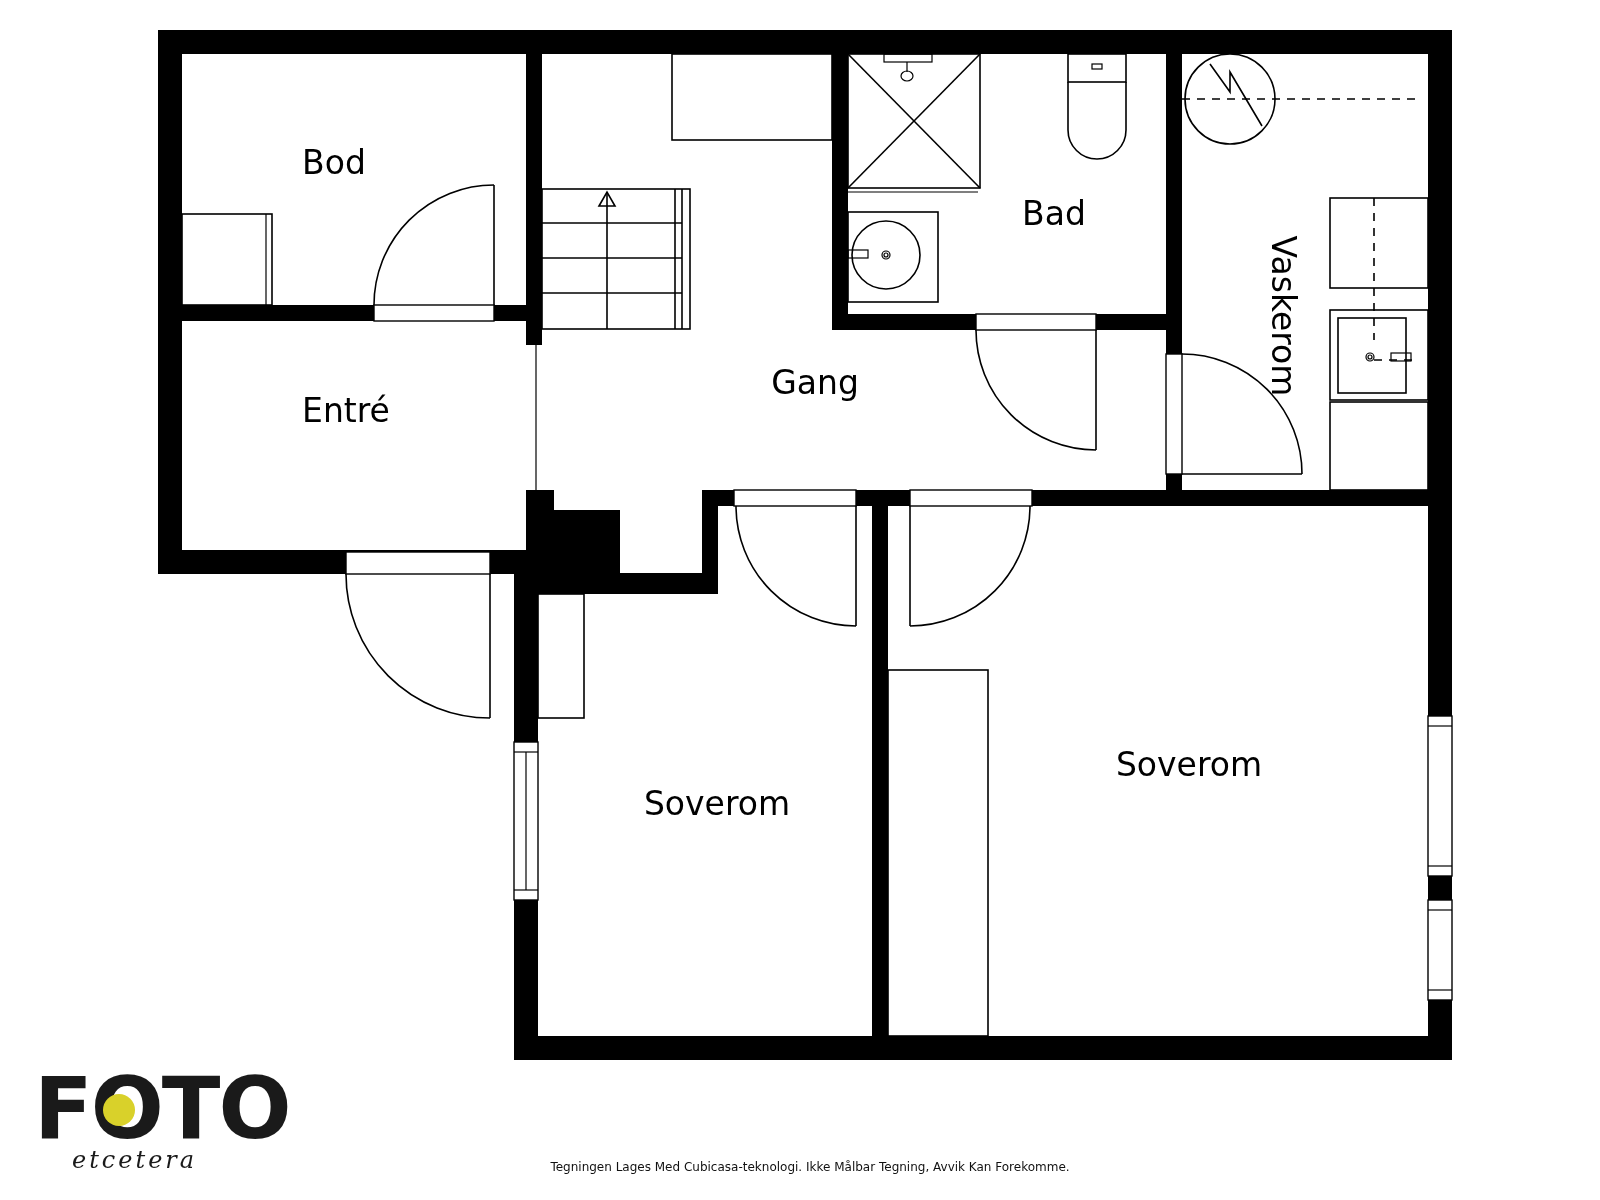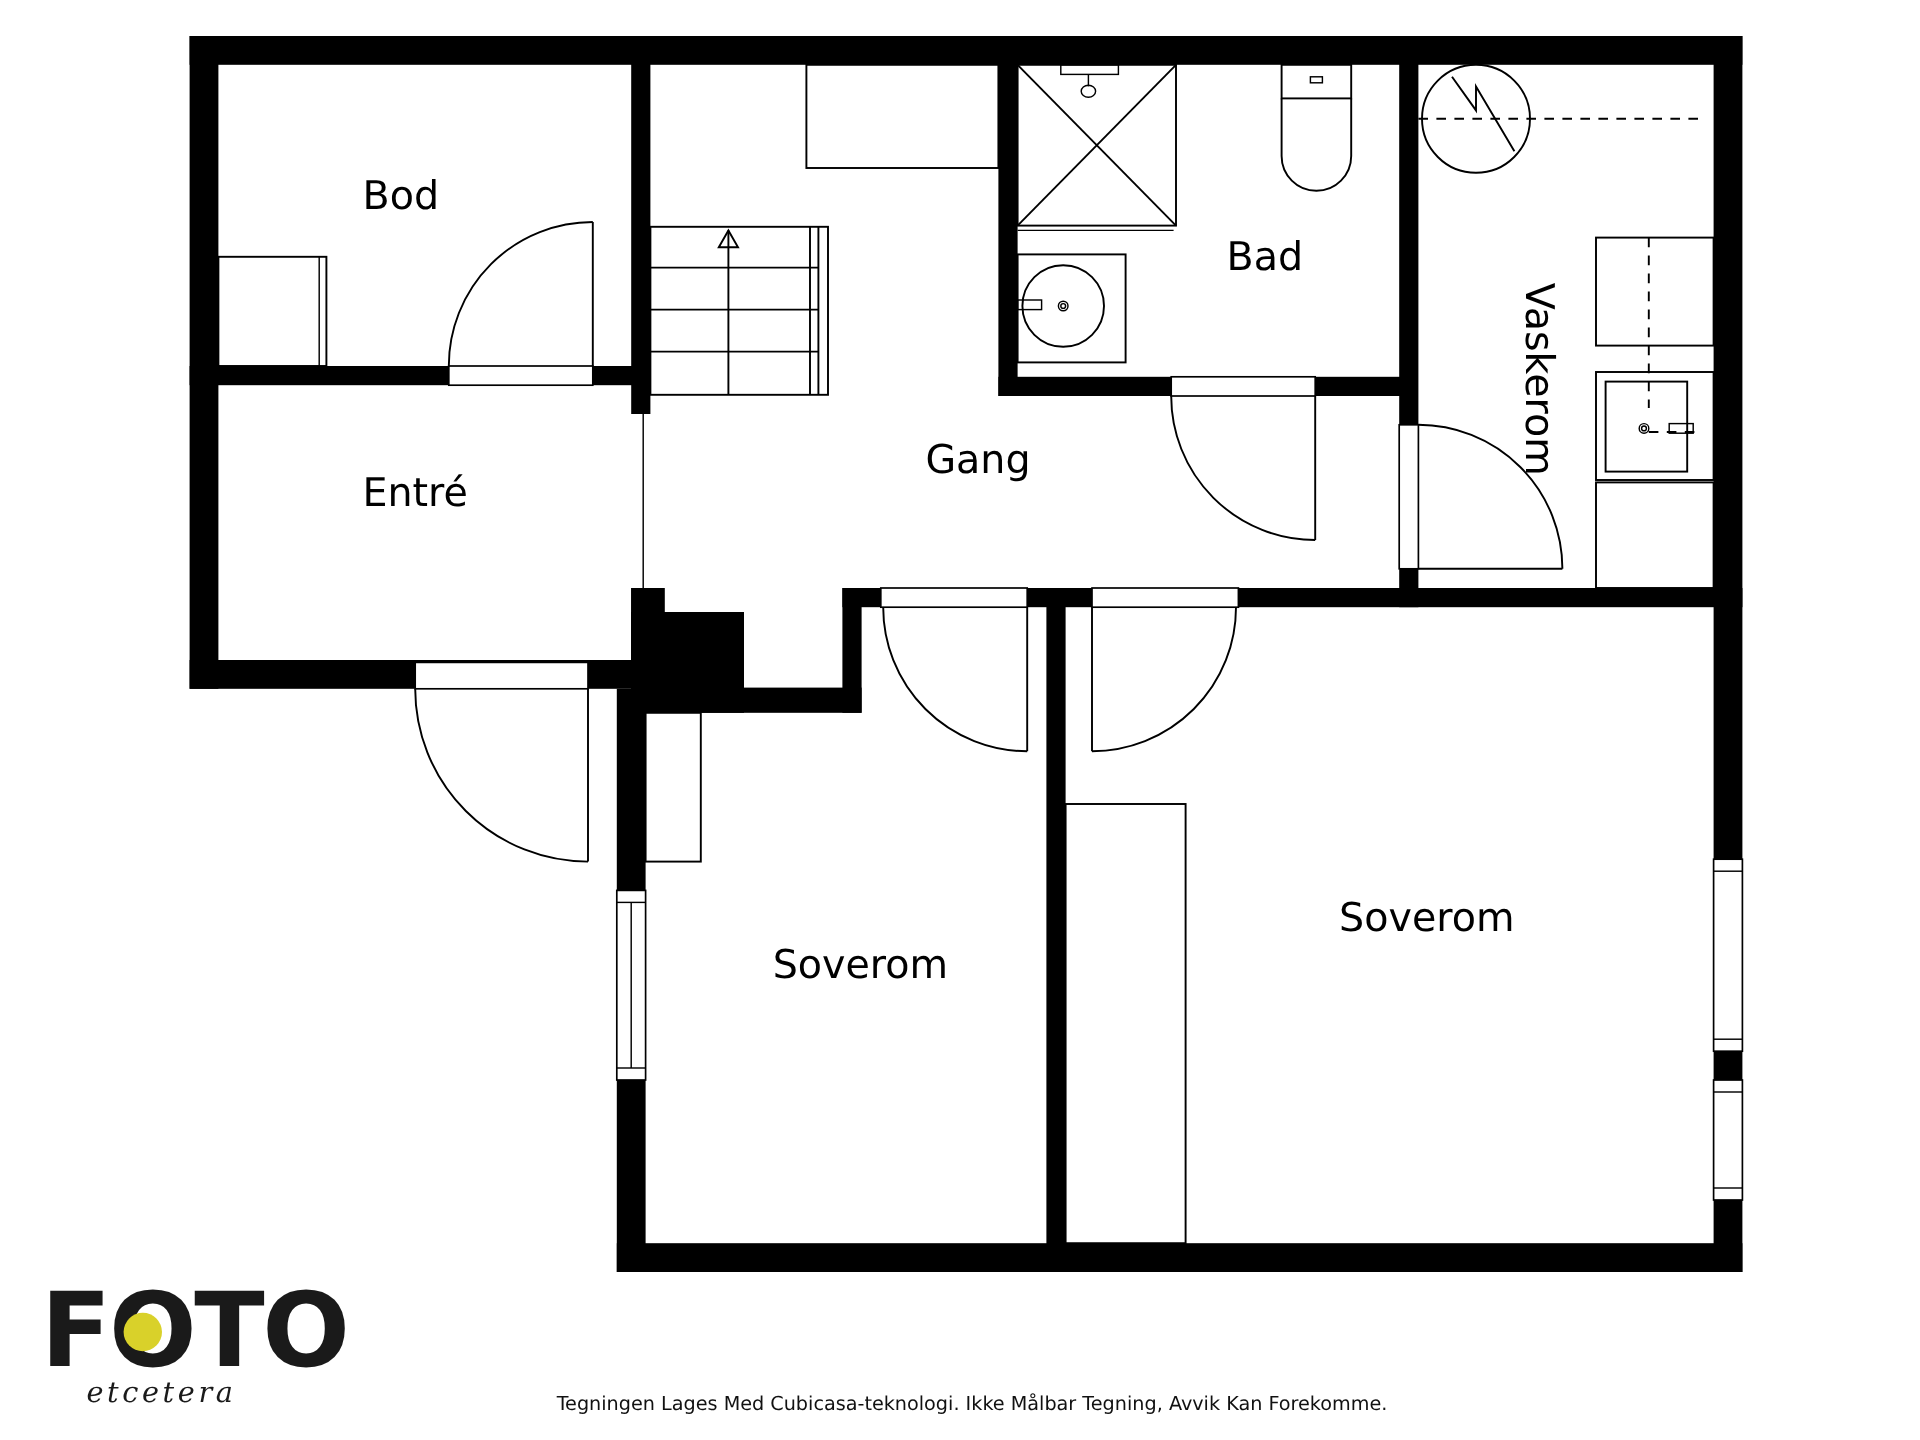--- a/index.html
+++ b/index.html
@@ -6,21 +6,21 @@
   body { width:1600px; height:1200px; position:relative; overflow:hidden; font-family:"DejaVu Sans", sans-serif; }
   #plan { position:absolute; left:0; top:0; width:1600px; height:1200px; }
   .wall { fill:#000000; }
   .line { fill:none; stroke:#000000; stroke-width:1.6; }
   .thin { fill:none; stroke:#000000; stroke-width:1.2; }
   .gap { fill:#ffffff; stroke:#000000; stroke-width:1.4; }
   .dash { fill:none; stroke:#000000; stroke-width:1.6; stroke-dasharray:8 7; }
   .room-label { font-family:"DejaVu Sans", sans-serif; font-size:33px; fill:#000000; }
   .logo-foto { font-family:"DejaVu Sans", sans-serif; font-weight:bold; font-size:86px; fill:#1a1a1a; letter-spacing:-2px; }
   .logo-sub { font-family:"DejaVu Serif", serif; font-style:italic; font-size:24px; fill:#1a1a1a; letter-spacing:3px; }
-  .disclaimer { position:absolute; left:440px; top:1160px; width:740px; text-align:center; font-family:"DejaVu Sans", sans-serif; font-size:16px; color:#111111; }
+  .disclaimer { position:absolute; left:440px; top:1160px; width:740px; text-align:center; font-family:"DejaVu Sans", sans-serif; font-size:12px; color:#111111; }
 </style>
 </head>
 <body>
 
 <svg id="plan" viewBox="0 0 1600 1200" xmlns="http://www.w3.org/2000/svg">
 
   <g>
 
     <rect class="wall" x="158" y="30" width="1294" height="24"></rect>
 

